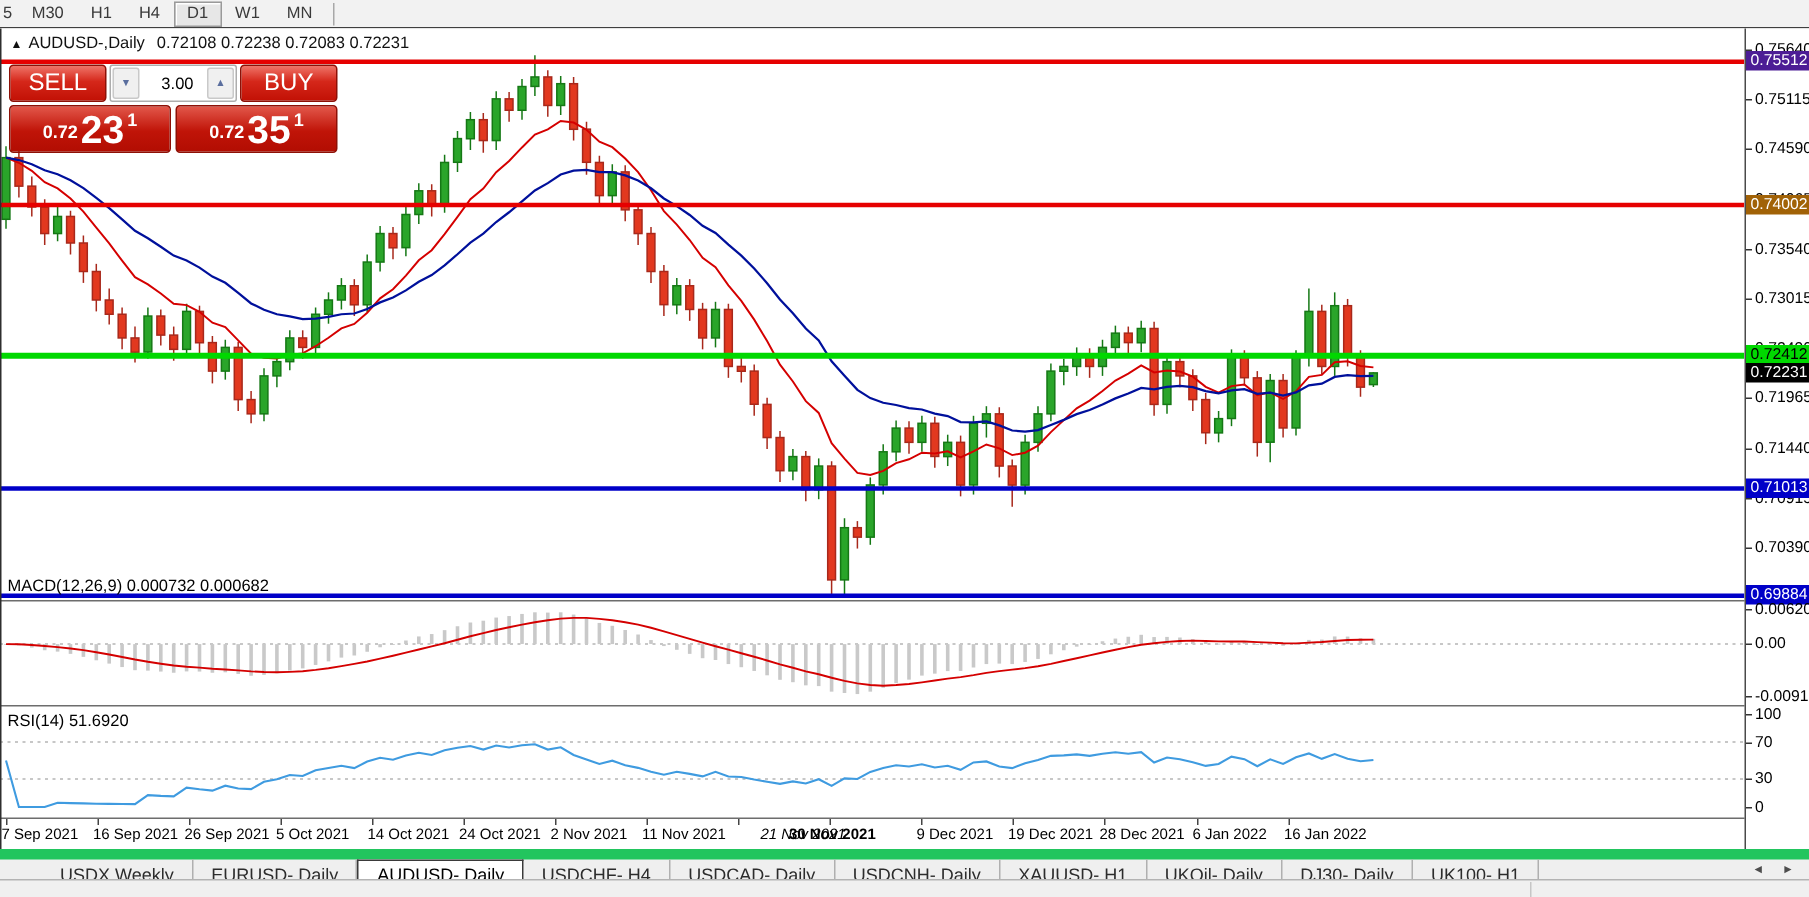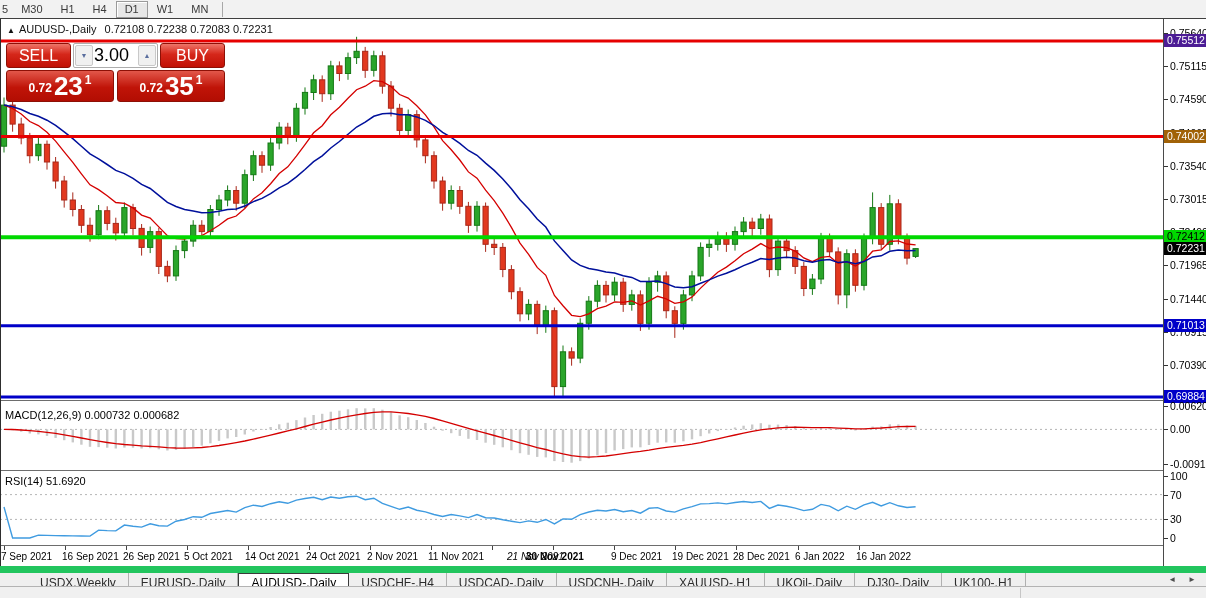--- a/index.html
+++ b/index.html
@@ -22,33 +22,33 @@
   #plot-main{top:0;width:1163px;height:381px;}
   #plot-macd{top:383px;width:1163px;height:68px;}
   #plot-rsi{top:453px;width:1163px;height:73px;}
   .psep{position:absolute;left:0;width:1206px;height:1px;background:#6d6d6d;}
 
   .chart-title{position:absolute;top:4px;left:7px;font-size:11px;color:#111;white-space:nowrap;z-index:5;}
   .chart-title .marker{font-size:8px;margin-right:4px;color:#111;}
   .chart-title .ohlc{margin-left:8px;}
 
   .ind-label{position:absolute;left:5px;font-size:11px;color:#000;z-index:5;white-space:nowrap;}
-  #macd-label{top:390px;}
+  #macd-label{top:366px;}
   #rsi-label{top:456px;}
 
   
   .ocp{position:absolute;top:24px;left:6px;width:219px;z-index:6;}
   .ocp-row1{display:flex;gap:2px;height:25px;}
   .ocp-btn{flex:0 0 63px;border:1px solid #8d1006;border-radius:3px;color:#fff;font-size:16px;
     display:flex;align-items:center;justify-content:center;
     background:linear-gradient(#ef7468,#d5271a 45%,#c21105);}
   .spinner{flex:1;display:flex;border:1px solid #adadad;background:#fff;border-radius:2px;overflow:hidden;}
   .spin-btn{flex:0 0 16px;background:#f0f0f0;border:1px solid #c9c9c9;color:#5a6e9e;font-size:7px;
     display:flex;align-items:center;justify-content:center;margin:1px;border-radius:2px;}
-  .spin-value{flex:1;font-size:18px;color:#000;display:flex;align-items:center;justify-content:flex-end;padding-right:8px;}
+  .spin-value{flex:1;font-size:11px;color:#000;display:flex;align-items:center;justify-content:flex-end;padding-right:8px;}
   .ocp-row2{display:flex;gap:3px;height:32px;margin-top:2px;}
   .price-box{flex:1;border:1px solid #8d1006;border-radius:3px;color:#fff;
     display:flex;align-items:flex-end;justify-content:center;padding-bottom:2px;
     background:linear-gradient(#e2574a,#c01408 55%,#b20d02);}
   .price-base{font-size:12px;font-weight:bold;margin:0 2px 4px 0;}
   .price-pips{font-size:26px;line-height:26px;font-weight:bold;}
   .price-sup{font-size:12px;font-weight:bold;margin:0 0 12px 2px;}
 
   
   #axis{position:absolute;top:0;left:1163px;width:43px;height:547px;background:#fff;

